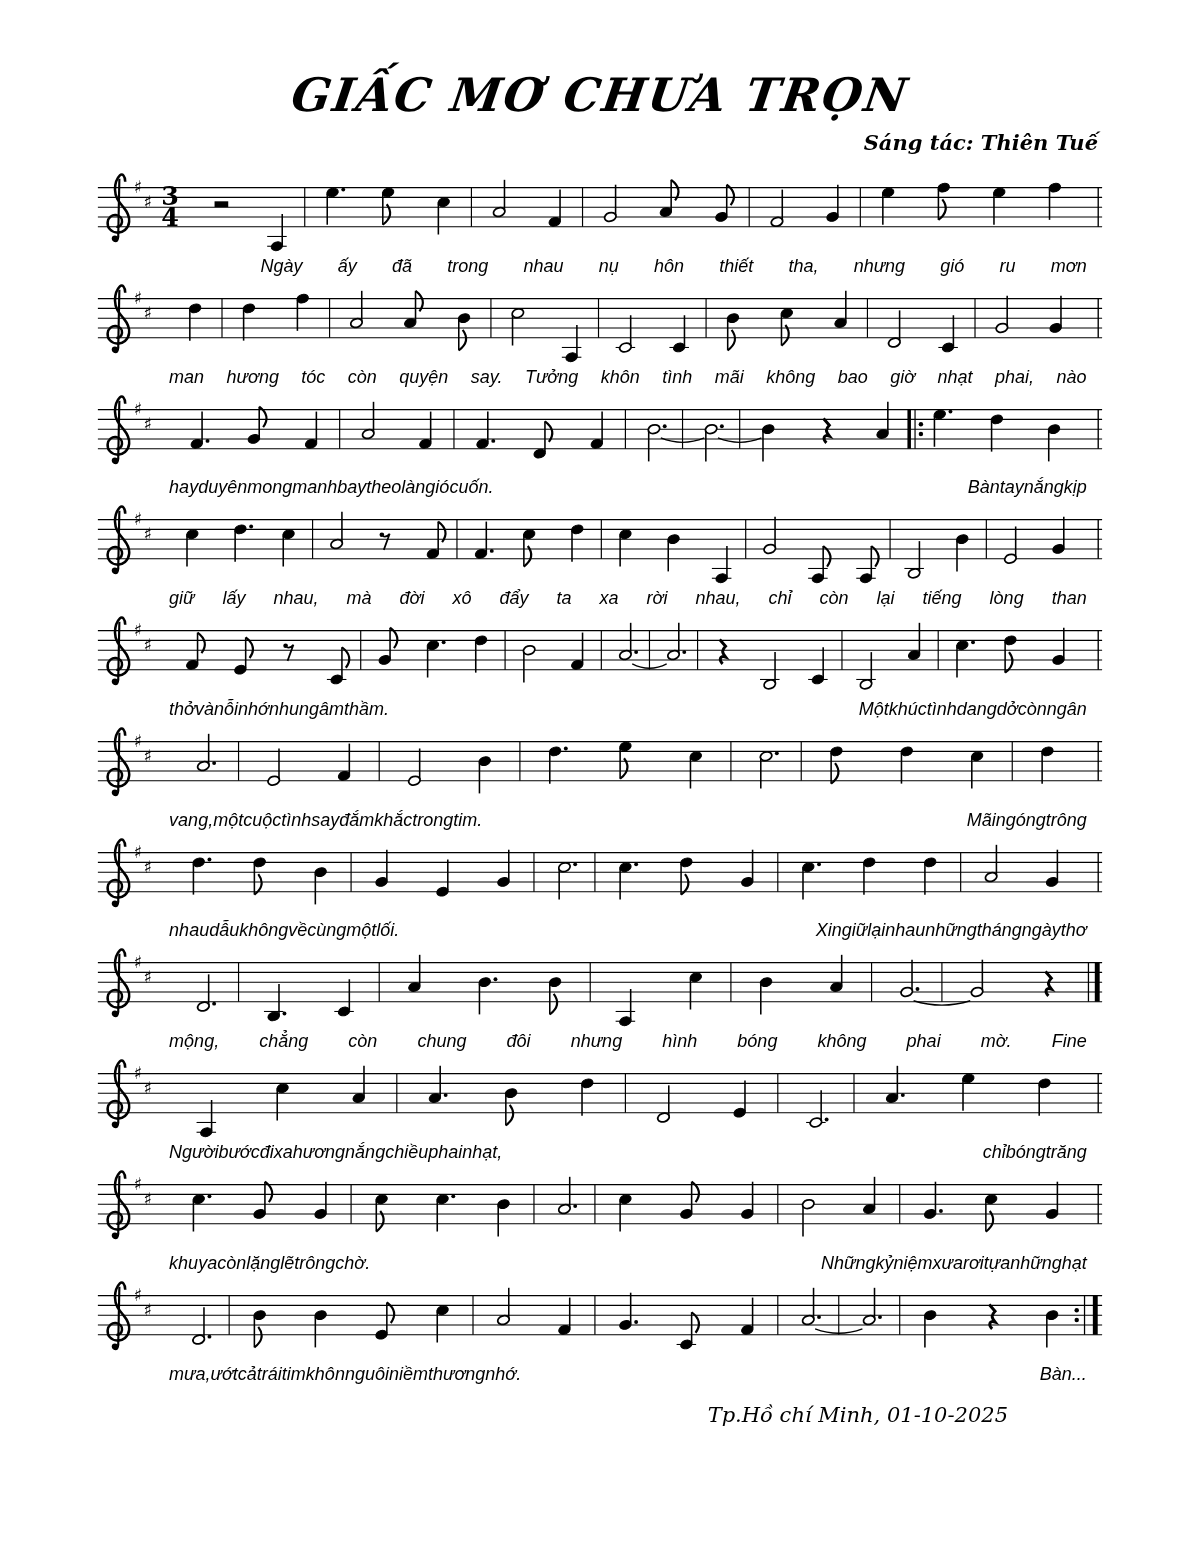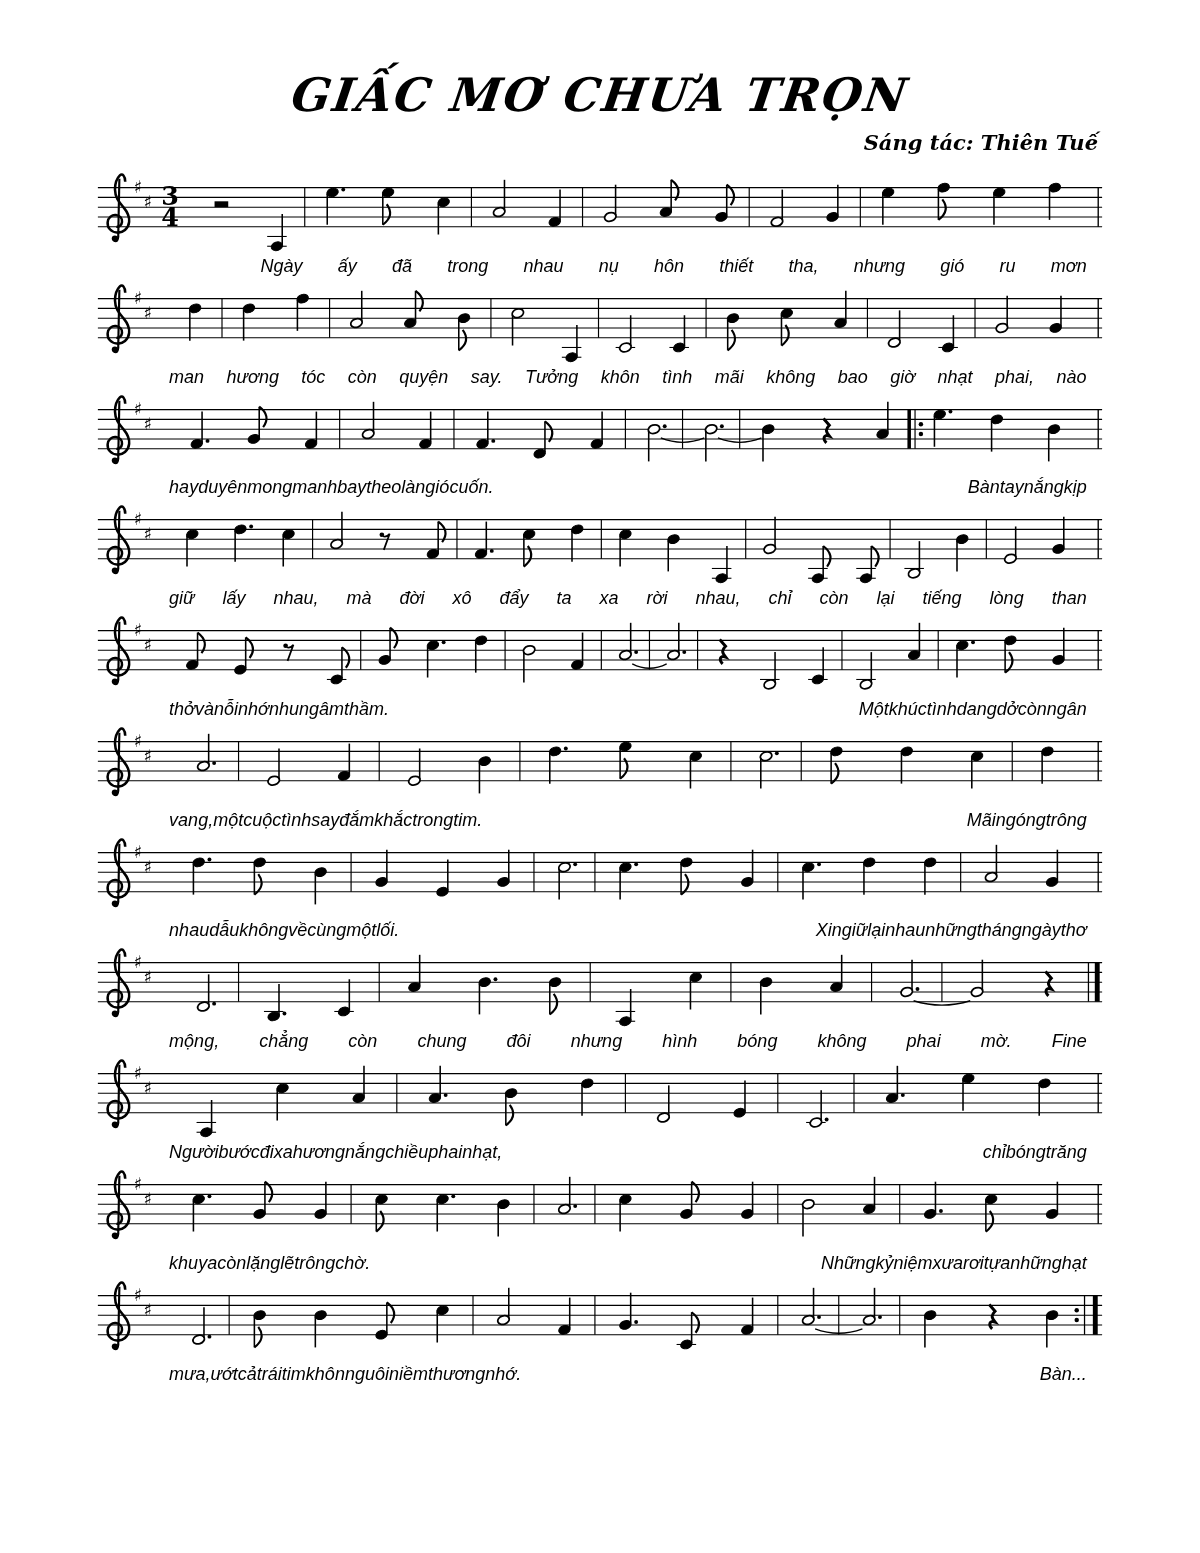--- a/index.html
+++ b/index.html
@@ -1211,13 +1211,14 @@
           <span>khôn</span>
           <span>nguôi</span>
           <span>niềm</span>
           <span>thương</span>
           <span>nhớ.</span>
           <span class="spacer"></span>
           <span>Bàn...</span>
         </div>
       </div>
     </div>
+  <div class="footer">Tp.Hồ chí Minh, 01-10-2025</div>
 </div>
 
 </body></html>

